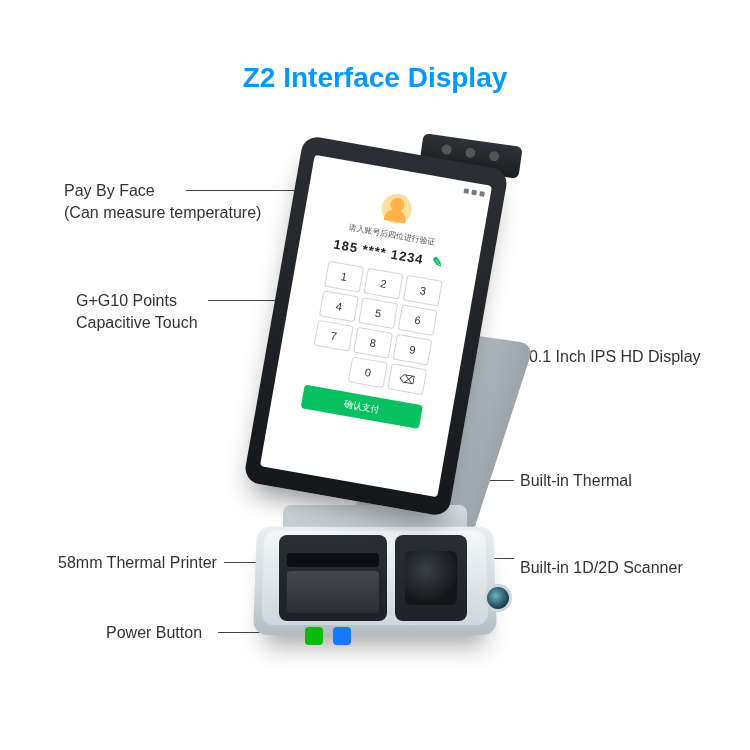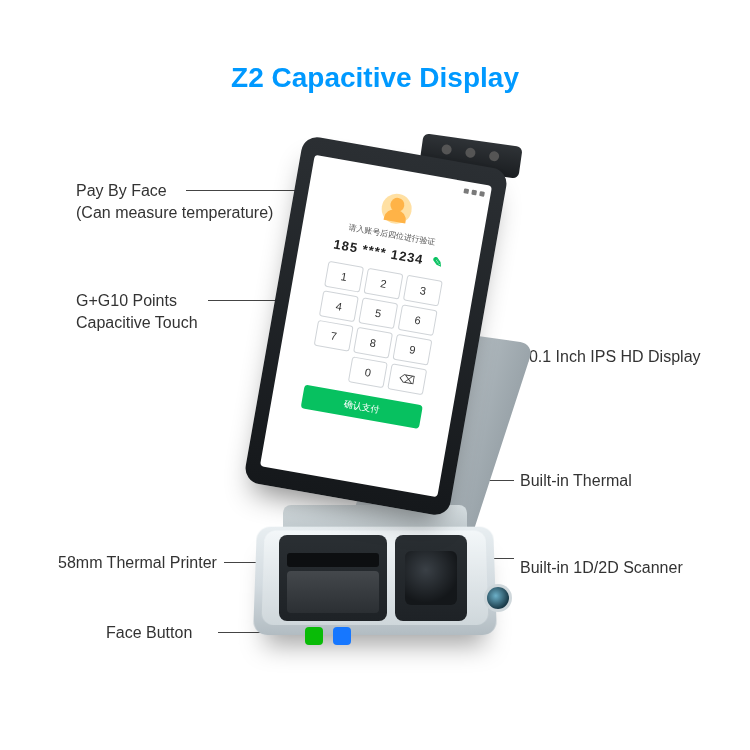--- a/index.html
+++ b/index.html
@@ -39,34 +39,34 @@
 .avatar::before{content:"";position:absolute;width:22px;height:12px;background:#ffb347;border-radius:10px 10px 0 0;bottom:2px}
 .cn{font-size:8px;color:#555;margin-top:6px}
 .phone{font-size:13px;color:#222;margin-top:6px;letter-spacing:1px;font-weight:600}
 .keypad{margin-top:10px;display:grid;grid-template-columns:repeat(3,36px);grid-auto-rows:26px;gap:4px}
 .key{border:1px solid #d0d4d8;display:flex;align-items:center;justify-content:center;font-size:11px;color:#333;background:#fff;border-radius:3px}
 .primary-btn{margin-top:10px;width:120px;height:24px;background:#07c160;border-radius:4px;display:flex;align-items:center;justify-content:center;color:#fff;font-size:9px}
 </style>
 </head>
 <body>
 
-<div class="title">Z2 Capacitive Display</div>
+<div class="title">Z2 Interface Display</div>
 
-<div class="label" style="left:76px;top:180px;white-space:pre-line">Pay By Face
+<div class="label" style="left:64px;top:180px;white-space:pre-line">Pay By Face
 (Can measure temperature)</div>
 <div class="line" style="left:186px;top:190px;width:130px"></div>
 
 <div class="label" style="left:76px;top:290px;white-space:pre-line">G+G10 Points
 Capacitive Touch</div>
 <div class="line" style="left:208px;top:300px;width:86px"></div>
 
 <div class="label" style="left:58px;top:552px">58mm Thermal Printer</div>
 <div class="line" style="left:224px;top:562px;width:60px"></div>
 
-<div class="label" style="left:106px;top:622px">Face Button</div>
+<div class="label" style="left:106px;top:622px">Power Button</div>
 <div class="line" style="left:218px;top:632px;width:270px"></div>
 
 <div class="label" style="left:520px;top:346px">10.1 Inch IPS HD Display</div>
 <div class="line" style="left:450px;top:356px;width:64px"></div>
 
 <div class="label" style="left:520px;top:470px">Built-in Thermal</div>
 <div class="line" style="left:474px;top:480px;width:40px"></div>
 
 <div class="label" style="left:520px;top:557px">Built-in 1D/2D Scanner</div>
 <div class="line" style="left:454px;top:558px;width:60px"></div>

